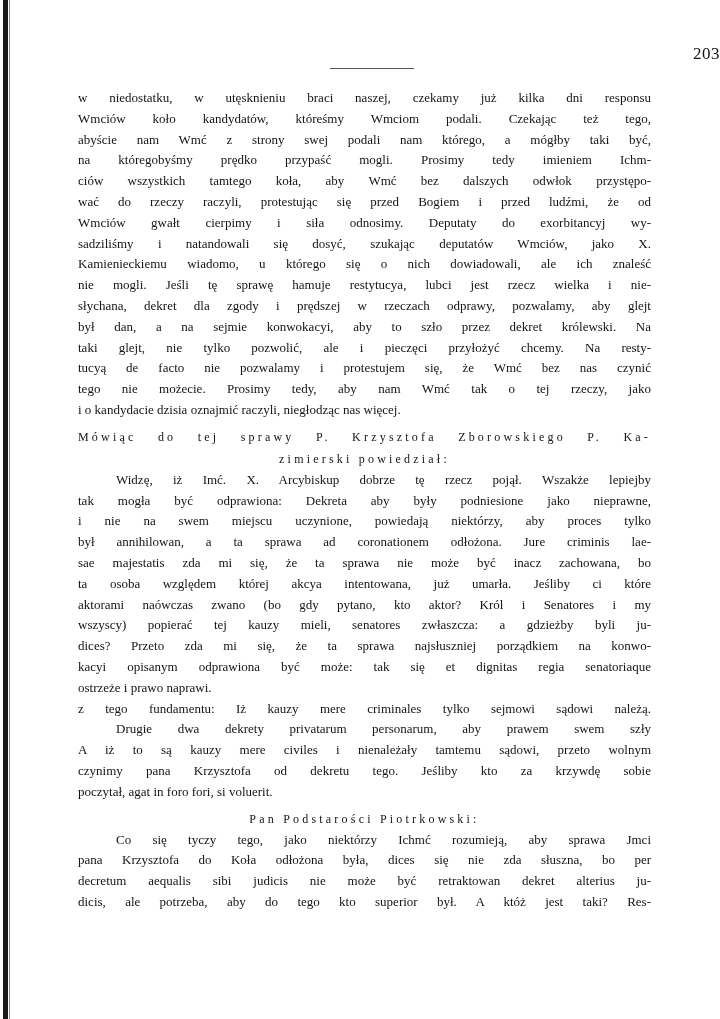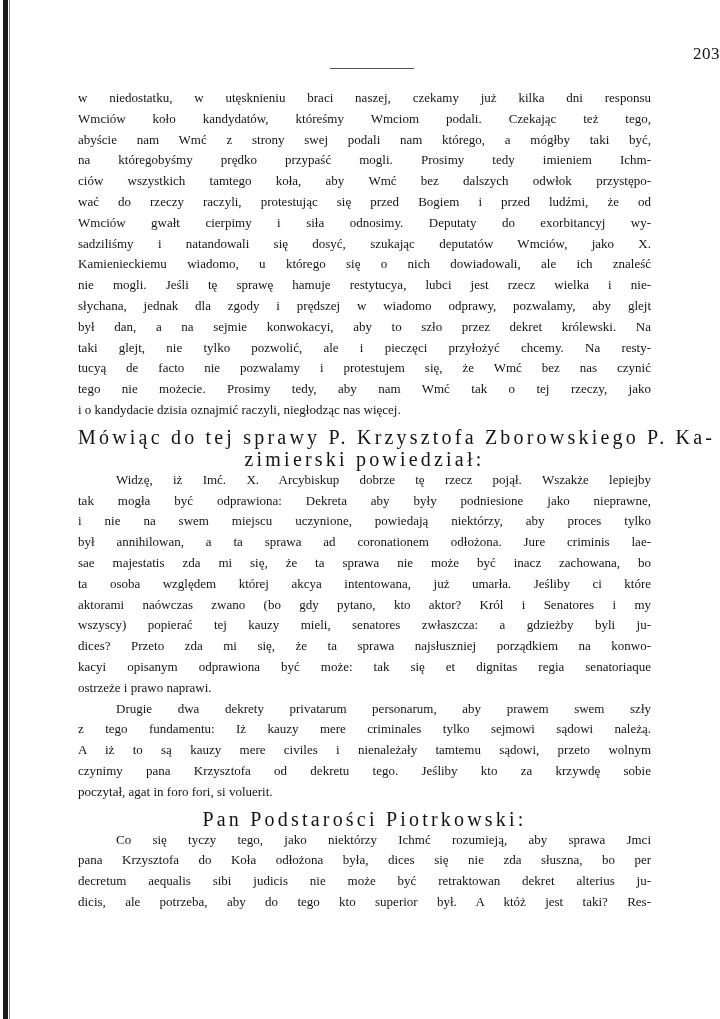--- a/index.html
+++ b/index.html
@@ -64,21 +64,21 @@
     }
     .line.last {
       text-align-last: left;
     }
     .line.indent {
       padding-left: 38px;
     }
     .heading {
       height: 22px;
       line-height: 22px;
-      font-size: 20px;
+      font-size: 12px;
       letter-spacing: 3.2px;
       white-space: nowrap;
       text-align: justify;
       text-align-last: justify;
     }
     .heading.center {
       text-align: left;
       text-align-last: center;
     }
     .gap-small { height: 5px; }
@@ -98,21 +98,21 @@
     <div class="line">w niedostatku, w utęsknieniu braci naszej, czekamy już kilka dni responsu</div>
     <div class="line">Wmciów koło kandydatów, któreśmy Wmciom podali. Czekając też tego,</div>
     <div class="line">abyście nam Wmć z strony swej podali nam którego, a mógłby taki być,</div>
     <div class="line">na któregobyśmy prędko przypaść mogli. Prosimy tedy imieniem Ichm-</div>
     <div class="line">ciów wszystkich tamtego koła, aby Wmć bez dalszych odwłok przystępo-</div>
     <div class="line">wać do rzeczy raczyli, protestując się przed Bogiem i przed ludźmi, że od</div>
     <div class="line">Wmciów gwałt cierpimy i siła odnosimy. Deputaty do exorbitancyj wy-</div>
     <div class="line">sadziliśmy i natandowali się dosyć, szukając deputatów Wmciów, jako X.</div>
     <div class="line">Kamienieckiemu wiadomo, u którego się o nich dowiadowali, ale ich znaleść</div>
     <div class="line">nie mogli. Jeśli tę sprawę hamuje restytucya, lubci jest rzecz wielka i nie-</div>
-    <div class="line">słychana, jednak dla zgody i prędszej w wiadomo odprawy, pozwalamy, aby glejt</div>
+    <div class="line">słychana, dekret dla zgody i prędszej w rzeczach odprawy, pozwalamy, aby glejt</div>
     <div class="line">był dan, a na sejmie konwokacyi, aby to szło przez dekret królewski. Na</div>
     <div class="line">taki glejt, nie tylko pozwolić, ale i pieczęci przyłożyć chcemy. Na resty-</div>
     <div class="line">tucyą de facto nie pozwalamy i protestujem się, że Wmć bez nas czynić</div>
     <div class="line">tego nie możecie. Prosimy tedy, aby nam Wmć tak o tej rzeczy, jako</div>
     <div class="line last">i o kandydacie dzisia oznajmić raczyli, niegłodząc nas więcej.</div>
   </div>
 
 
   <div class="gap-small"></div>
 
@@ -129,22 +129,22 @@
     <div class="line">sae majestatis zda mi się, że ta sprawa nie może być inacz zachowana, bo</div>
     <div class="line">ta osoba względem której akcya intentowana, już umarła. Jeśliby ci które</div>
     <div class="line">aktorami naówczas zwano (bo gdy pytano, kto aktor? Król i Senatores i my</div>
     <div class="line">wszyscy) popierać tej kauzy mieli, senatores zwłaszcza: a gdzieżby byli ju-</div>
     <div class="line">dices? Przeto zda mi się, że ta sprawa najsłuszniej porządkiem na konwo-</div>
     <div class="line">kacyi opisanym odprawiona być może: tak się et dignitas regia senatoriaque</div>
     <div class="line last">ostrzeże i prawo naprawi.</div>
   </div>
 
   <div>
+    <div class="line">z tego fundamentu: Iż kauzy mere criminales tylko sejmowi sądowi należą.</div>
     <div class="line indent">Drugie dwa dekrety privatarum personarum, aby prawem swem szły</div>
-    <div class="line">z tego fundamentu: Iż kauzy mere criminales tylko sejmowi sądowi należą.</div>
     <div class="line">A iż to są kauzy mere civiles i nienależały tamtemu sądowi, przeto wolnym</div>
     <div class="line">czynimy pana Krzysztofa od dekretu tego. Jeśliby kto za krzywdę sobie</div>
     <div class="line last">poczytał, agat in foro fori, si voluerit.</div>
   </div>
 
   <div class="gap-small"></div>
 
   <div class="heading center">Pan Podstarości Piotrkowski:</div>
 
   <div>

